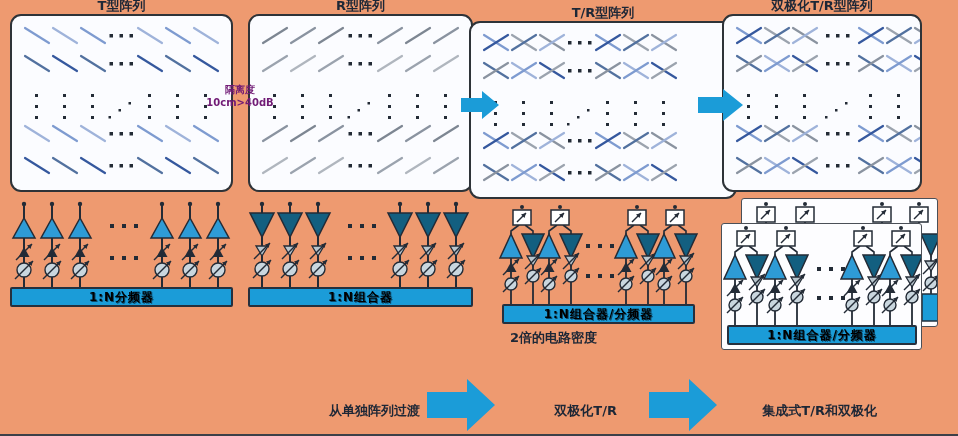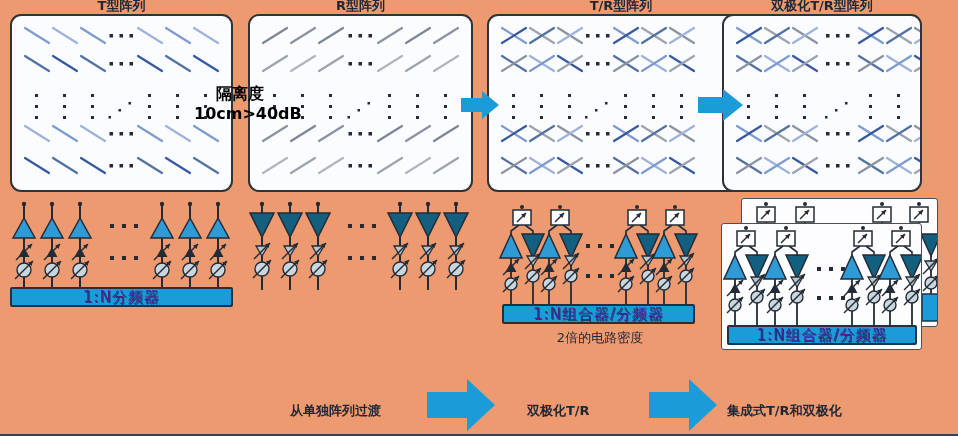--- a/index.html
+++ b/index.html
@@ -20,35 +20,35 @@
     overflow:hidden;
   }
   .array-box svg{position:absolute; left:0; top:0;}
   .chains{position:absolute;}
   .bus-bar{
     position:absolute; height:20px; border:2px solid #25303e; border-radius:2px;
     box-sizing:border-box; display:flex; align-items:center; justify-content:center;
     z-index:3;
   }
   .bus-bar span{
-    font-size:15px; font-weight:normal; color:#4c1d95; letter-spacing:1px;
+    font-size:12px; font-weight:bold; color:#000000; letter-spacing:1px;
     text-shadow:1px 1px 0 #0d4868; white-space:nowrap;
   }
   .isolation{
     position:absolute; left:194px; top:84px; width:92px; text-align:center;
-    font-size:16px; font-weight:bold; color:#000000; line-height:1.25; z-index:5;
+    font-size:10px; font-weight:bold; color:#701a75; line-height:1.25; z-index:5;
   }
   .isolation span{display:block;}
   .caption{
-    position:absolute; text-align:center; font-size:13px; font-weight:normal;
+    position:absolute; text-align:left; font-size:13px; font-weight:bold;
     color:#1d2736; white-space:nowrap; z-index:4;
   }
   .flow-label{
     position:absolute; font-size:13px; font-weight:bold; color:#1d2736;
-    white-space:nowrap; text-align:left;
+    white-space:nowrap; text-align:right;
   }
   .arrow-svg{position:absolute; z-index:6;}
   .card{
     position:absolute; background:#FDFDFF; border:1.5px solid #4a4f57;
     border-radius:3px; box-sizing:border-box; overflow:hidden;
   }
   .card svg{position:absolute; left:0; top:0;}
 </style>
 </head>
 <body>
@@ -178,21 +178,21 @@
           <rect x="194" y="78" width="3" height="3" fill="#232b36"></rect>
           <rect x="194" y="89" width="3" height="3" fill="#232b36"></rect>
           <rect x="194" y="100" width="3" height="3" fill="#232b36"></rect>
           <rect x="97.5" y="100" width="2.5" height="2.5" fill="#232b36"></rect>
           <rect x="107.5" y="93" width="2.5" height="2.5" fill="#232b36"></rect>
           <rect x="117.5" y="86" width="2.5" height="2.5" fill="#232b36"></rect>
         </svg>
     </div>
   </div>
 
-  <div class="panel" style="left:487px; width:268px;">
+  <div class="panel" style="left:469px; width:268px;margin-top:7px;">
     <div class="panel-title">T/R型阵列</div>
     <div class="array-box">
       <svg class="pattern" width="218" height="174">
           <line x1="13" y1="12" x2="37" y2="27" stroke="#7E9BD0" stroke-width="2.2" stroke-linecap="round"></line>
           <line x1="13" y1="27" x2="37" y2="12" stroke="#35589E" stroke-width="2.2" stroke-linecap="round"></line>
           <line x1="41" y1="12" x2="65" y2="27" stroke="#9BA3AE" stroke-width="2.2" stroke-linecap="round"></line>
           <line x1="41" y1="27" x2="65" y2="12" stroke="#52719F" stroke-width="2.2" stroke-linecap="round"></line>
           <line x1="69" y1="12" x2="93" y2="27" stroke="#8A93A0" stroke-width="2.2" stroke-linecap="round"></line>
           <line x1="69" y1="27" x2="93" y2="12" stroke="#9FB3DA" stroke-width="2.2" stroke-linecap="round"></line>
           <line x1="125" y1="12" x2="149" y2="27" stroke="#7E9BD0" stroke-width="2.2" stroke-linecap="round"></line>
@@ -508,20 +508,23 @@
       <line x1="208" y1="6" x2="208" y2="15" stroke="#232b36" stroke-width="2"></line>
       <line x1="208" y1="39" x2="208" y2="92" stroke="#232b36" stroke-width="2"></line>
       <polygon points="196,15 220,15 208,39" fill="#135F80" stroke="#232b36" stroke-width="1.5"></polygon>
       <polygon points="202,48 214,48 208,58" fill="#B9C6CE" stroke="#232b36" stroke-width="1.3"></polygon>
       <line x1="200" y1="61" x2="216" y2="45" stroke="#232b36" stroke-width="1.4"></line>
       <polygon points="216,45 211,46.5 214.5,50" fill="#232b36"></polygon>
       <circle cx="208" cy="71" r="7" fill="#C9D6DE" stroke="#232b36" stroke-width="1.4"></circle>
       <line x1="199" y1="80" x2="217" y2="62" stroke="#232b36" stroke-width="1.4"></line>
       <polygon points="217,62 212,63.5 215.5,67" fill="#232b36"></polygon>
     </svg>
+  <div class="bus-bar" style="left: 248px; top: 287px; width: 225px; background: rgb(27, 156, 216); border-color: rgb(37, 48, 62);">
+    <span>1:N组合器</span>
+  </div>
 
   <svg class="chains" style="left:487px; top:198px;" width="222" height="108">
       <rect x="99" y="46" width="4" height="4" fill="#232b36"></rect>
       <rect x="111" y="46" width="4" height="4" fill="#232b36"></rect>
       <rect x="123" y="46" width="4" height="4" fill="#232b36"></rect>
       <rect x="99" y="76" width="4" height="4" fill="#232b36"></rect>
       <rect x="111" y="76" width="4" height="4" fill="#232b36"></rect>
       <rect x="123" y="76" width="4" height="4" fill="#232b36"></rect>
       <circle cx="35" cy="9" r="2" fill="#232b36"></circle>
       <polyline points="32,27 24,33 24,36" fill="none" stroke="#232b36" stroke-width="1.6"></polyline>

